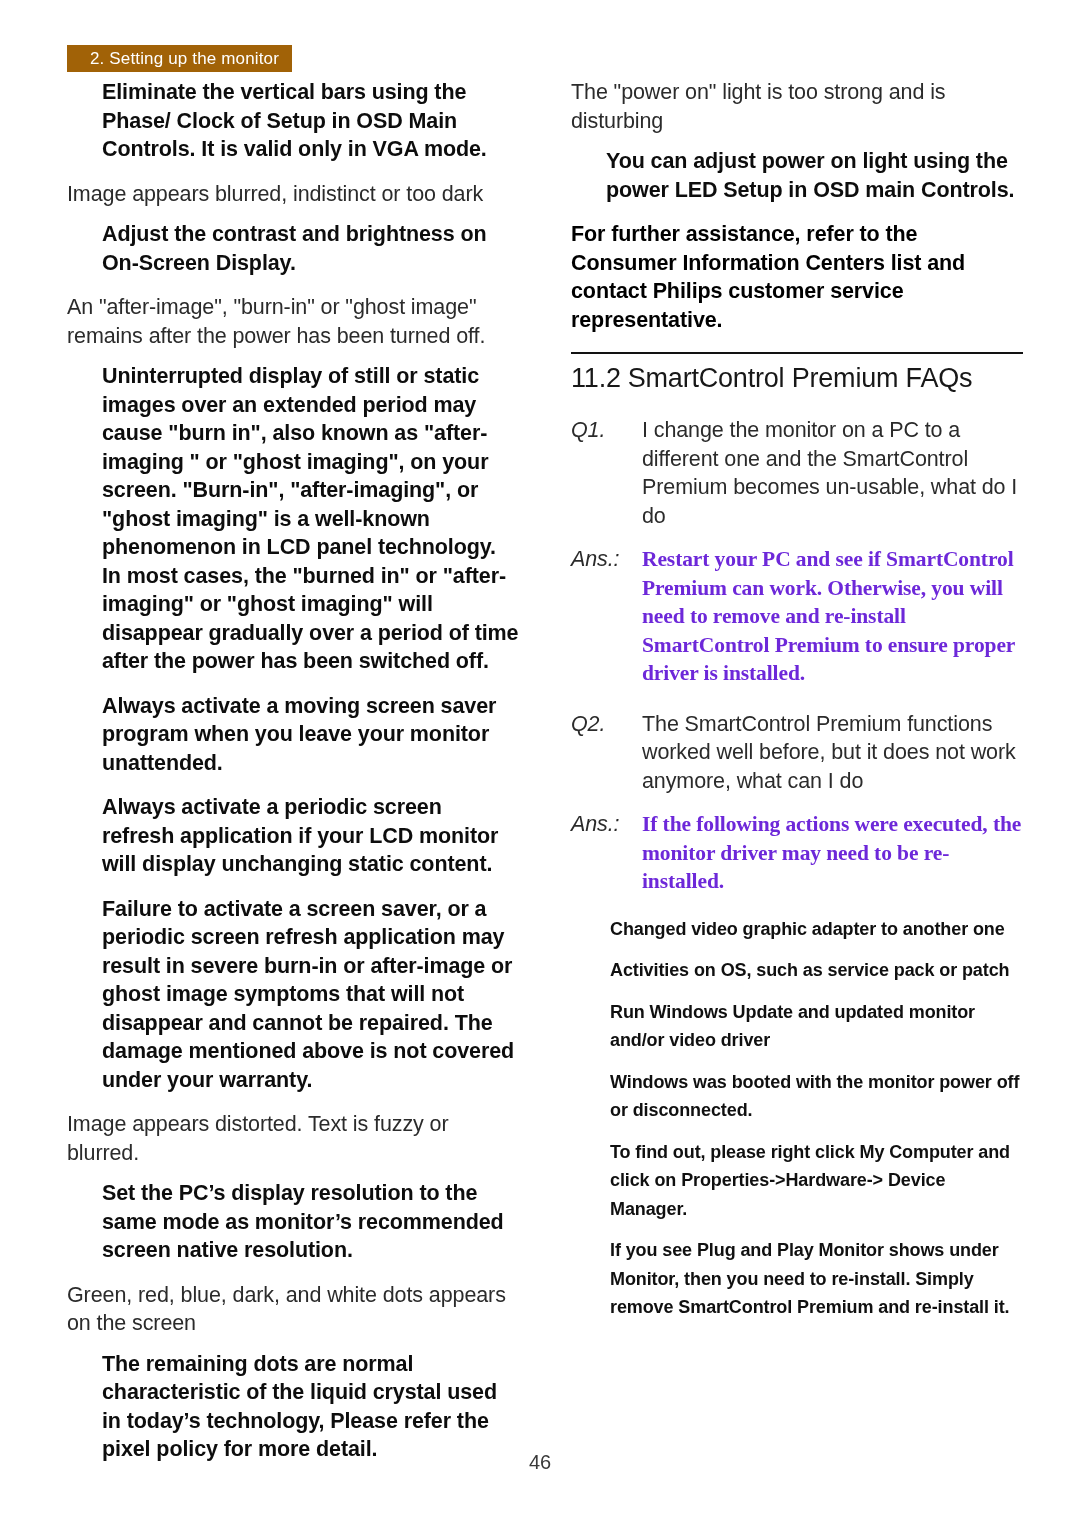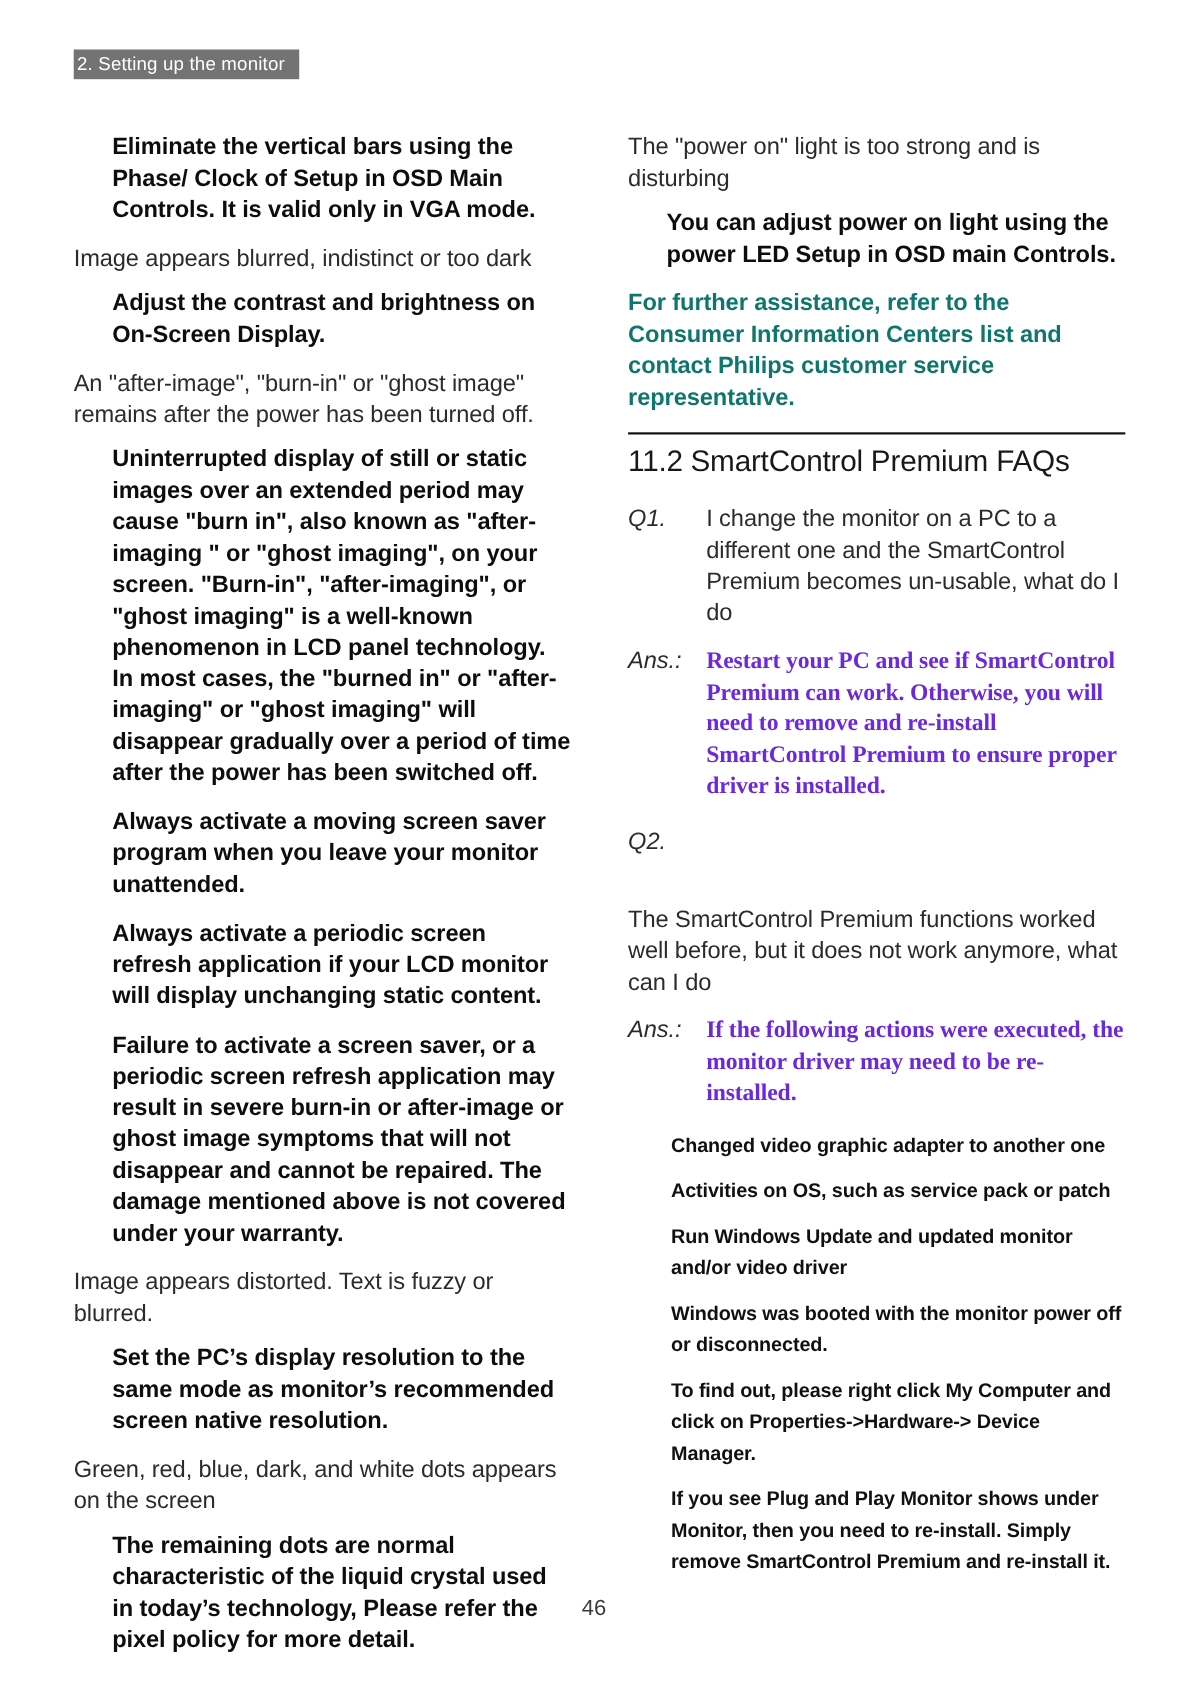--- a/index.html
+++ b/index.html
@@ -16,42 +16,41 @@
     overflow: hidden;
   }
 
   
   #header-tab {
     position: absolute;
     left: 67px;
     top: 45px;
     height: 27px;
     line-height: 27px;
-    background: #737373;
+    background: #a16207;
     color: #ffffff;
     font-size: 17px;
     letter-spacing: 0.15px;
-    padding: 0 13px 0 3px;
+    padding: 0 13px 0 23px;
     white-space: nowrap;
     box-sizing: border-box;
   }
 
   
   #page {
     position: absolute;
     left: 0;
     top: 0;
     width: 1080px;
     height: 1532px;
   }
   .column {
     position: absolute;
     top: 78px;
     width: 452px;
-    margin-top: 41px;
   }
   #col-left  { left: 67px; }
   #col-right { left: 571px; }
 
   
   .p {
     margin: 0 0 14px 0;
     font-size: 21.5px;
     line-height: 28.5px;
     letter-spacing: -0.1px;
@@ -65,21 +64,21 @@
   
   .p.solution {
     font-weight: 700;
     margin-left: 35px;
     color: #0d0d0d;
     margin-bottom: 16px;
   }
   
   .p.boldflush {
     font-weight: 700;
-    color: #0f766e;
+    color: #000000;
     margin-bottom: 16px;
   }
 
   
   .section-rule {
     border-top: 2.5px solid #121212;
     margin: 18px 0 0 0;
     height: 0;
     font-size: 0;
     line-height: 0;
@@ -197,21 +196,21 @@
 
     <div class="qa question">
       <div class="label">Q1.</div>
       <div class="body">I change the monitor on a PC to a different one and the SmartControl Premium becomes un-usable, what do I do</div>
     </div>
     <div class="qa answer">
       <div class="label">Ans.:</div>
       <div class="body">Restart your PC and see if SmartControl Premium can work. Otherwise, you will need to remove and re-install SmartControl Premium to ensure proper driver is installed.</div>
     </div>
 
-    <div class="qa question" style="margin-top:22px;flex-direction:column;">
+    <div class="qa question" style="margin-top:22px;">
       <div class="label">Q2.</div>
       <div class="body">The SmartControl Premium functions worked well before, but it does not work anymore, what can I do</div>
     </div>
     <div class="qa answer">
       <div class="label">Ans.:</div>
       <div class="body">If the following actions were executed, the monitor driver may need to be re-installed.</div>
     </div>
 
     <p class="listitem first">Changed video graphic adapter to another one</p>
     <p class="listitem">Activities on OS, such as service pack or patch</p>

